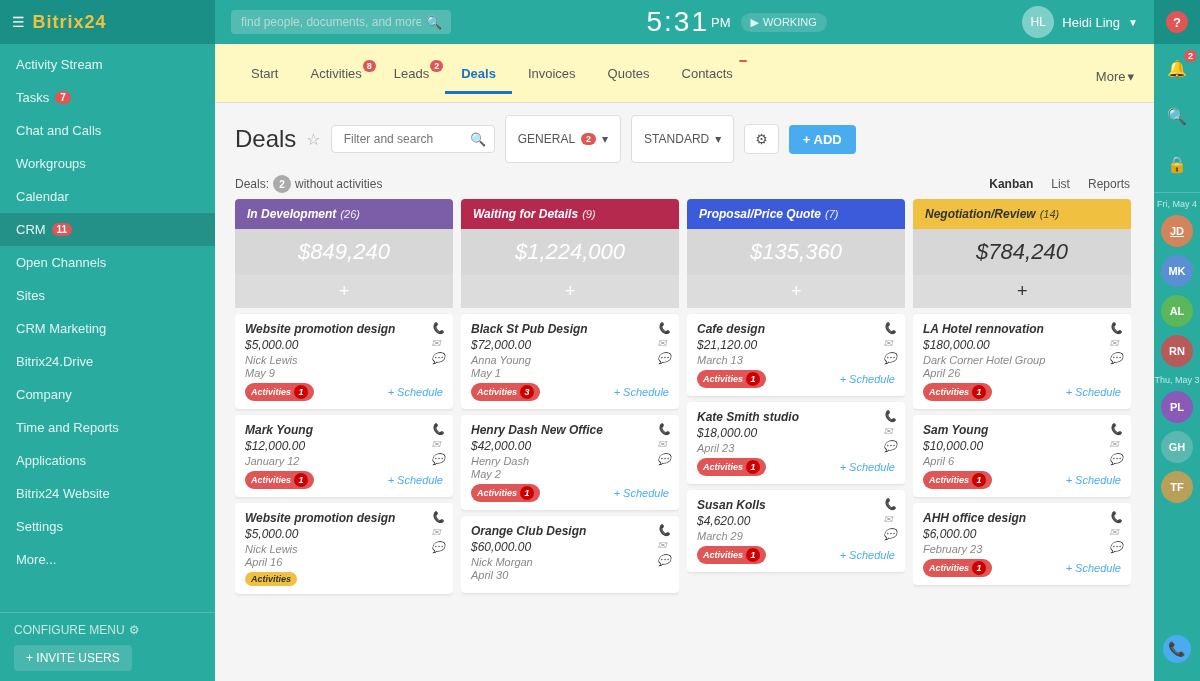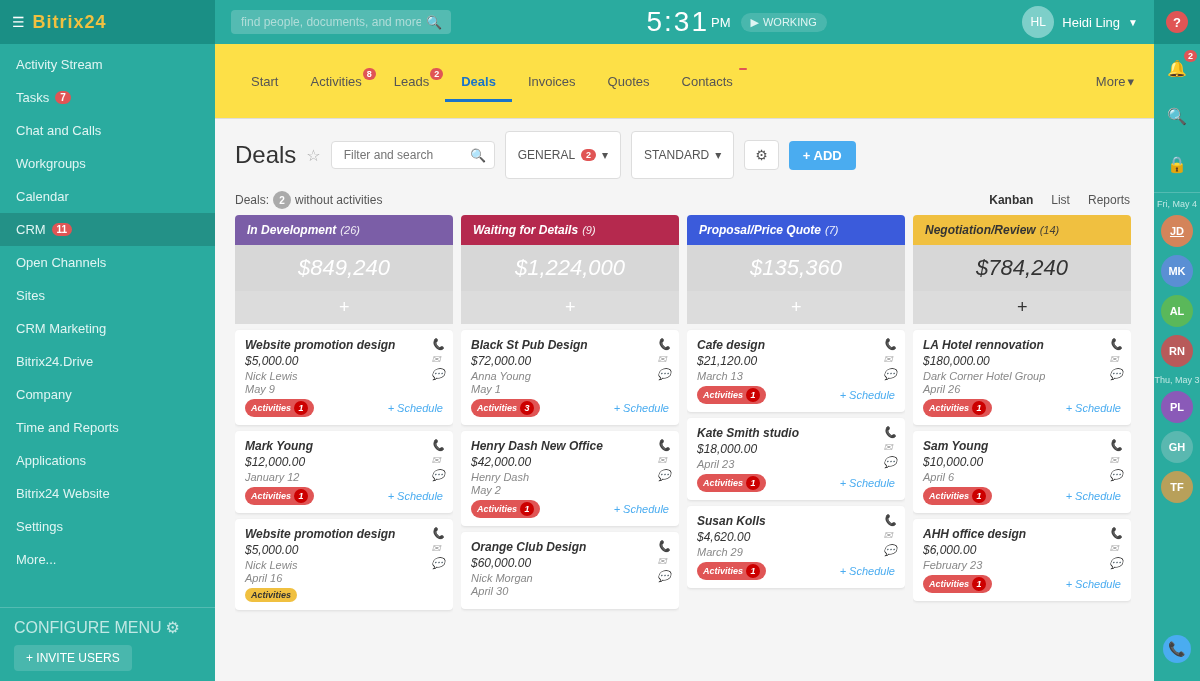--- a/index.html
+++ b/index.html
@@ -53,21 +53,21 @@
       font-size: 10px;
       padding: 1px 5px;
       margin-left: 6px;
       font-weight: bold;
     }
     .sidebar-footer {
       padding: 10px 14px;
       border-top: 1px solid rgba(255,255,255,0.2);
     }
     .sidebar-configure {
-      font-size: 16px;
+      font-size: 12px;
       color: #c0e8e4;
       display: flex;
       align-items: center;
       cursor: pointer;
       margin-bottom: 8px;
     }
     .sidebar-invite {
       background: rgba(255,255,255,0.15);
       border: none;
       color: #fff;
@@ -223,24 +223,24 @@
     #crm-area {
       background: #f5f5f5;
       flex: 1;
       display: flex;
       flex-direction: column;
       overflow: hidden;
     }
 
     
     #tabs-bar {
-      background: #fde047;
-      display: flex;
-      align-items: flex-start;
-      padding: 16px 20px;
+      background: #fef9c3;
+      display: flex;
+      align-items: flex-end;
+      padding: 8px 20px;
       border-bottom: 1px solid #ddd;
       min-height: 56px;
     }
     .tab-item {
       padding: 14px 16px 10px;
       font-size: 13px;
       color: #555;
       cursor: pointer;
       border-bottom: 3px solid transparent;
       position: relative;

